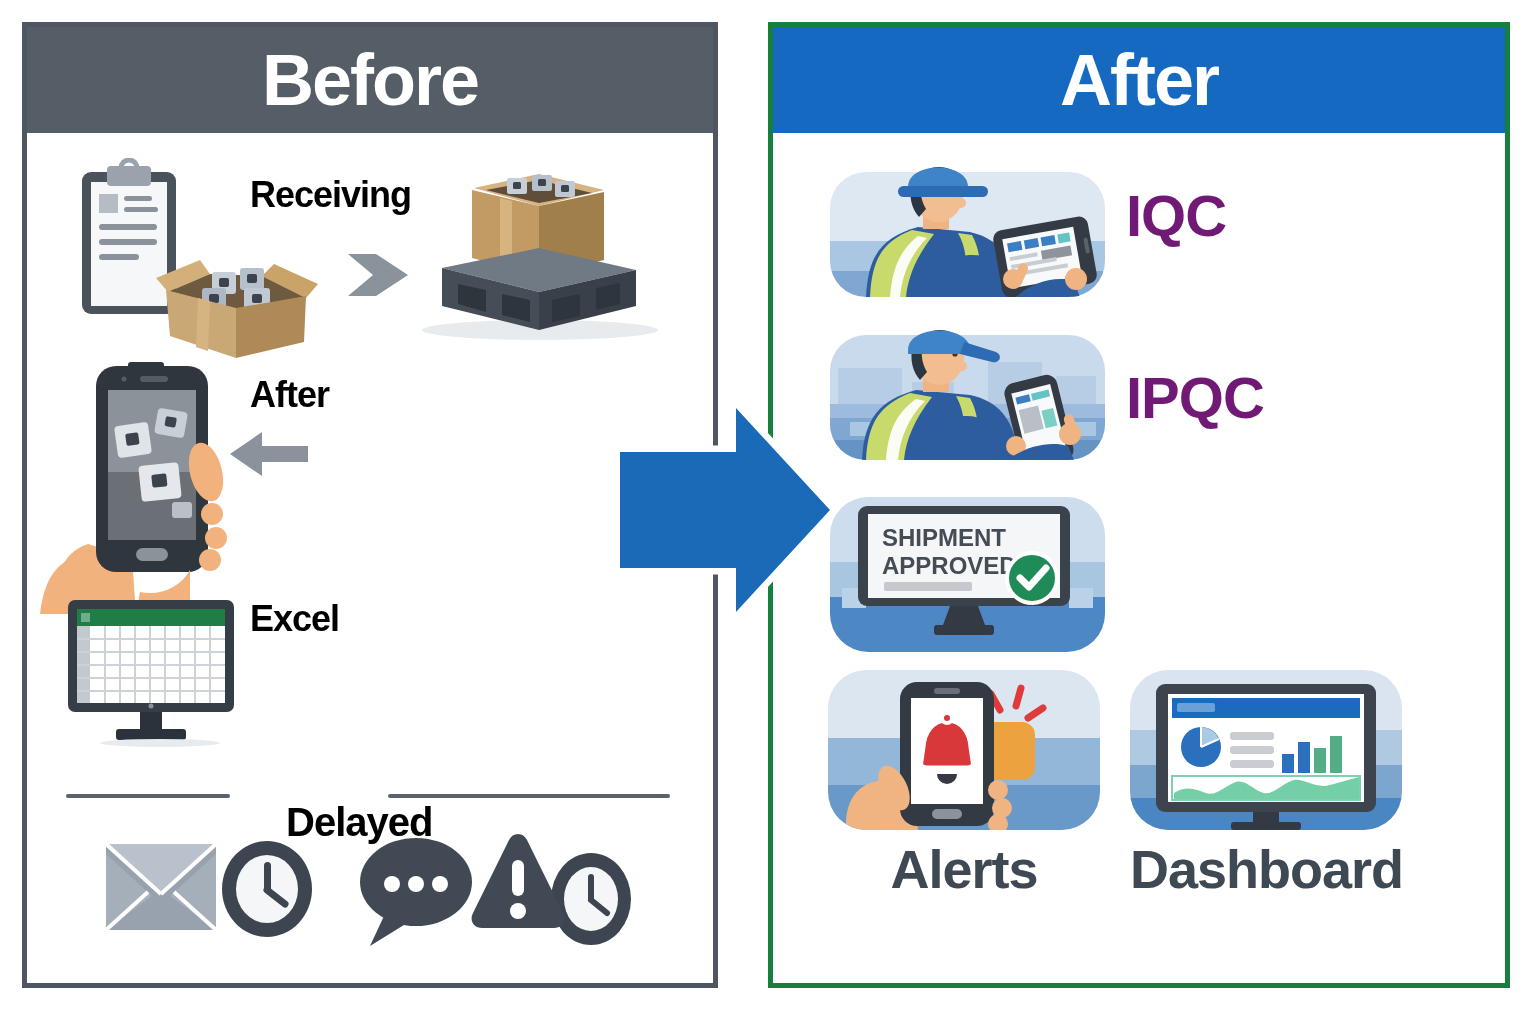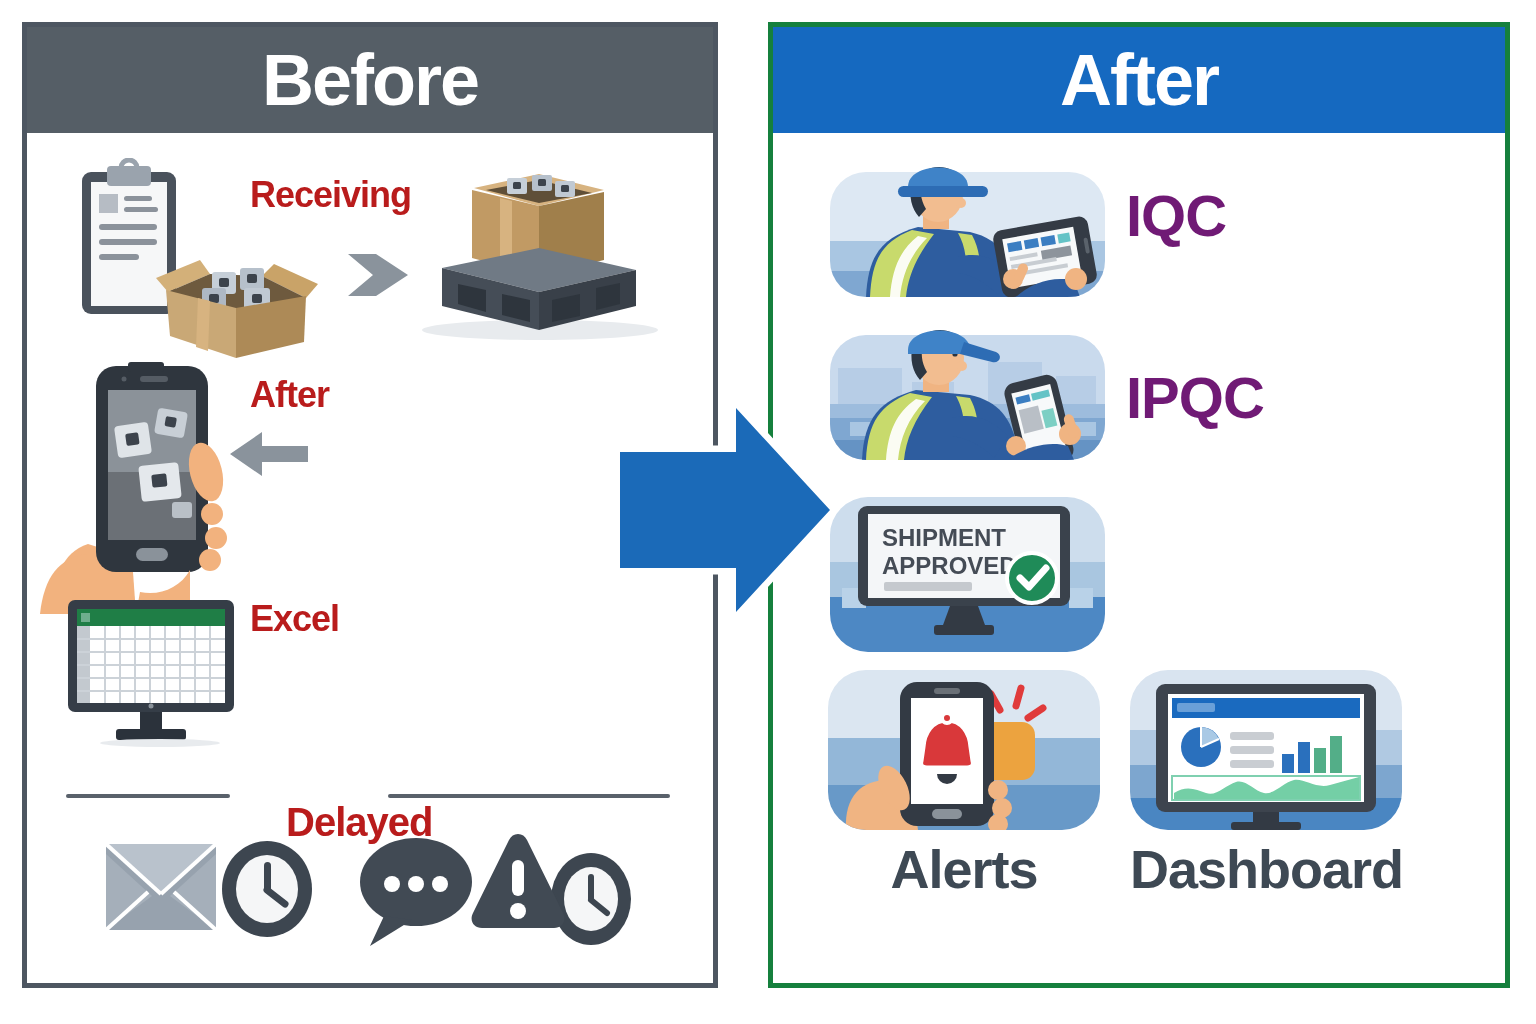--- a/index.html
+++ b/index.html
@@ -9,21 +9,21 @@
   
   .panel{position:absolute;top:22px;height:966px;background:#ffffff;box-sizing:border-box;}
   .panel-before{left:22px;width:696px;border:5px solid #4d5661;}
   .panel-after{left:768px;width:742px;border:5px solid #15803d;}
   .panel-header{position:absolute;left:0;top:0;width:100%;height:106px;display:flex;
                 align-items:center;justify-content:center;}
   .panel-header.gray{background:#555e66;}
   .panel-header.blue{background:#1569c0;}
   .panel-title{color:#ffffff;font-size:72px;font-weight:700;letter-spacing:-2px;}
   
-  .label-slate{position:absolute;color:#b91c1c;font-weight:700;letter-spacing:-1px;}
+  .label-slate{position:absolute;color:#000000;font-weight:700;letter-spacing:-1px;}
   .label-blue{position:absolute;color:#701a75;font-weight:800;font-size:58px;letter-spacing:-1px;}
   .fs36{font-size:36px;} .fs40{font-size:40px;}
   .divider-line{position:absolute;height:4px;background:#59616b;border-radius:2px;}
   .tile-label{position:absolute;color:#3e4954;font-weight:700;font-size:54px;
               letter-spacing:-1px;text-align:center;}
   .z10{z-index:10;}
 </style>
 </head>
 <body>
 

